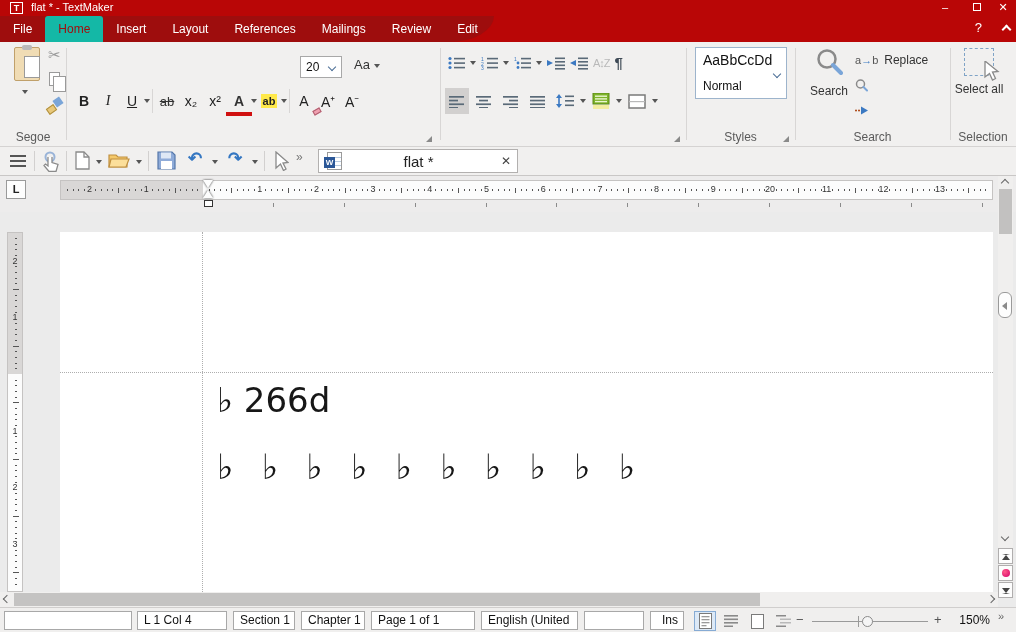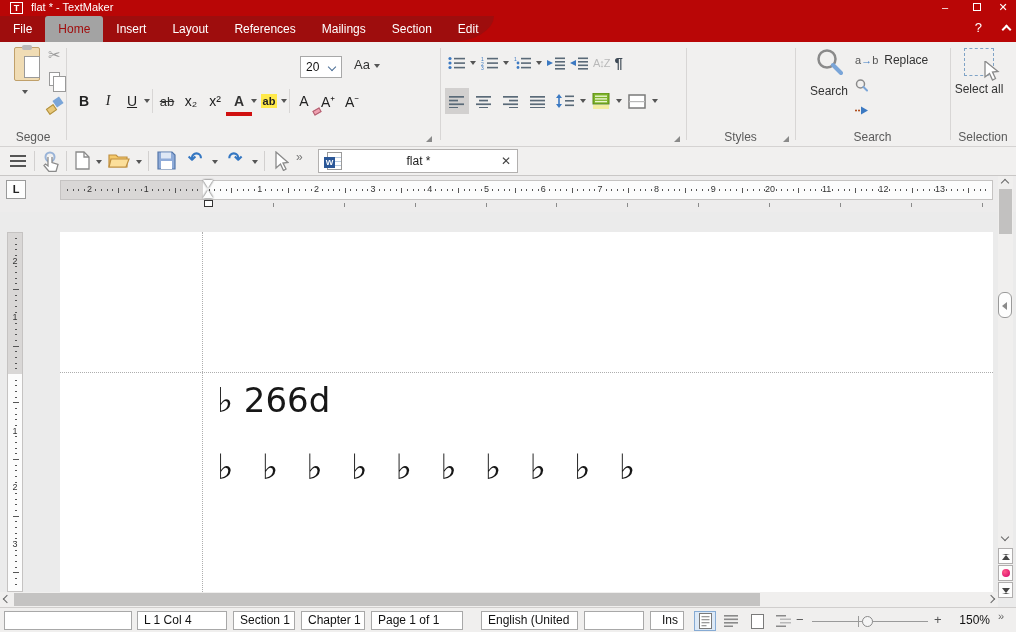--- a/index.html
+++ b/index.html
@@ -15,21 +15,21 @@
   .winbtn { position:absolute; top:0; width:26px; height:15px; color:#fff; text-align:center; font-size:11px; line-height:15px; }
   #btn-min { right:58px; }
   #btn-max { right:26px; }
   #btn-close { right:0px; }
   .maxbox { display:inline-block; width:8px; height:8px; border:1px solid #fff; margin-top:3px; }
 
   
   #menubar { position:absolute; left:0; top:16px; width:1016px; height:26px; background:#b90606; }
   #menu-strip { position:absolute; left:0; top:0; width:494px; height:26px; background:#9e0d0d; border-bottom-right-radius:52px 30px; }
   .menu-tab { position:relative; float:left; height:26px; line-height:26px; padding:0 13px; color:#fff; font-size:12px; cursor:default; }
-  .menu-tab.active { background:#a3a3a3; color:#a00e0e; border-radius:3px 3px 0 0; }
+  .menu-tab.active { background:#14b8a6; color:#a00e0e; border-radius:3px 3px 0 0; }
   #help-btn { position:absolute; right:34px; top:4px; font-size:13px; color:#fff; }
   #collapse-btn { position:absolute; right:6px; top:6px; }
   .chev { display:inline-block; width:7px; height:7px; border-right:2px solid #fff; border-bottom:2px solid #fff; transform:rotate(-135deg); }
 
   
   #ribbon { position:absolute; left:0; top:42px; width:1016px; height:105px; background:#f1f0ef; border-bottom:1px solid #d5d3d2; }
   .group { position:absolute; top:0; height:104px; }
   .group-label { position:absolute; bottom:2px; left:0; right:0; text-align:center; color:#5a5a5a; font-size:12px; }
   .gsep { position:absolute; top:6px; width:1px; height:92px; background:#d8d6d5; }
   .launcher { position:absolute; bottom:4px; width:0; height:0; border-left:6px solid transparent; border-bottom:6px solid #8a8a8a; }
@@ -84,21 +84,21 @@
   #sel-label { position:absolute; left:0; top:40px; width:58px; text-align:center; color:#333; line-height:14px; }
 
   
   #toolbar { position:absolute; left:0; top:147px; width:1016px; height:29px; background:#f1f0ef; border-bottom:1px solid #c9c7c6; }
   .tbsep { position:absolute; top:4px; width:1px; height:20px; background:#d2d0cf; }
   .hamb { position:absolute; left:10px; top:8px; width:16px; height:12px;
           background:linear-gradient(#555 0 2px, transparent 2px 5px, #555 5px 7px, transparent 7px 10px, #555 10px 12px); }
   .tb-ico { position:absolute; top:4px; }
   .undo { font-size:17px; font-weight:bold; color:#3577c2; }
   #doc-tab { position:absolute; left:318px; top:2px; width:200px; height:24px; background:#fff; border:1px solid #b2b0af; display:flex; align-items:center; }
-  #doc-tab .title { flex:1; text-align:center; color:#222; font-size:12px; }
+  #doc-tab .title { flex:1; text-align:center; color:#222; font-size:15px; }
   #doc-tab .close { width:22px; text-align:center; color:#444; font-size:12px; }
   #doc-ico { position:relative; width:15px; height:18px; background:#fff; border:1px solid #9a9a9a; margin-left:8px;
              background-image:linear-gradient(transparent 0 4px,#b9cbe0 4px 5px,transparent 5px 8px,#b9cbe0 8px 9px,transparent 9px 12px,#b9cbe0 12px 13px,transparent 13px); }
   #doc-ico b { position:absolute; left:-4px; bottom:1px; width:11px; height:11px; background:#2b5797; color:#fff; font-size:8px; line-height:11px; text-align:center; font-weight:bold; }
 
   
   #rulerrow { position:absolute; left:0; top:176px; width:1016px; height:36px; background:#edecec; }
   #tabsel { position:absolute; left:6px; top:4px; width:20px; height:19px; background:#fdfdfd; border:1px solid #9a9a9a;
             text-align:center; line-height:17px; font-size:11px; font-weight:bold; color:#222; }
   #hruler { position:absolute; left:60px; top:4px; width:933px; height:20px; background:#fcfcfc; border:1px solid #c5c3c2; }
@@ -170,21 +170,21 @@
 
   <div id="menubar">
     <div id="menu-strip"></div>
     <div id="menu-tabs">
         <div class="menu-tab">File</div>
         <div class="menu-tab active">Home</div>
         <div class="menu-tab">Insert</div>
         <div class="menu-tab">Layout</div>
         <div class="menu-tab">References</div>
         <div class="menu-tab">Mailings</div>
-        <div class="menu-tab">Section</div>
+        <div class="menu-tab">Review</div>
         <div class="menu-tab">Edit</div>
       </div>
     <span id="help-btn">?</span>
     <span id="collapse-btn"><span class="chev"></span></span>
   </div>
 
   <div id="ribbon">
     <div class="gsep" style="left:66px"></div>
       <div class="gsep" style="left:440px"></div>
     <div class="gsep" style="left:686px"></div>
@@ -347,20 +347,25 @@
               <rect x="1" y="1" width="16" height="13" fill="#fff" stroke="#7a7a7a" stroke-width="1.5"></rect>
               <rect x="1" y="7" width="16" height="1.2" fill="#b9b9b9"></rect>
             </svg>
           </span>
         <span class="dd"></span>
       </div>
       <div class="launcher" style="right:6px"></div>
     </div>
 
     <div class="group" style="left:686px;width:109px">
+      <div id="style-box">
+        <span id="style-preview">AaBbCcDd</span>
+        <span id="style-name">Normal</span>
+        <span class="combochev"></span>
+      </div>
       <div class="group-label">Styles</div>
       <div class="launcher" style="right:6px"></div>
     </div>
 
     <div class="group" style="left:795px;width:155px">
       <div id="search-big">
         <svg width="28" height="28">
             <circle cx="12" cy="11" r="8.5" fill="none" stroke="#8a8a8a" stroke-width="2.5"></circle>
             <line x1="18" y1="17" x2="26" y2="25" stroke="#7aa5d8" stroke-width="4" stroke-linecap="round"></line>
           </svg>
@@ -722,21 +727,21 @@
     <div id="hs-thumb"></div>
     <span class="scroll-chev" id="hs-right"></span>
   </div>
 
   <div id="statusbar">
     <div id="sfields">
         <div class="sfield" style="left: 4px; width: 128px;"></div>
         <div class="sfield" style="left: 137px; width: 90px;">L 1 Col 4</div>
         <div class="sfield" style="left: 233px; width: 62px;">Section 1</div>
         <div class="sfield" style="left: 301px; width: 64px;">Chapter 1</div>
-        <div class="sfield" style="left: 371px; width: 92px;">Page 1 of 1</div>
+        <div class="sfield" style="left: 371px; width: 104px;">Page 1 of 1</div>
         <div class="sfield" style="left: 481px; width: 97px;">English (United</div>
         <div class="sfield" style="left: 584px; width: 60px;"></div>
         <div class="sfield" style="left: 650px; width: 34px; text-align: center;">Ins</div>
       </div>
     <div class="viewbtn sel" style="left:694px">
         <svg width="13" height="16">
           <rect x="0.5" y="0.5" width="12" height="15" fill="#fff" stroke="#7a7a7a"></rect>
           <rect x="2.5" y="3" width="8" height="1.3" fill="#9a9a9a"></rect>
           <rect x="2.5" y="6" width="8" height="1.3" fill="#9a9a9a"></rect>
           <rect x="2.5" y="9" width="8" height="1.3" fill="#9a9a9a"></rect>

